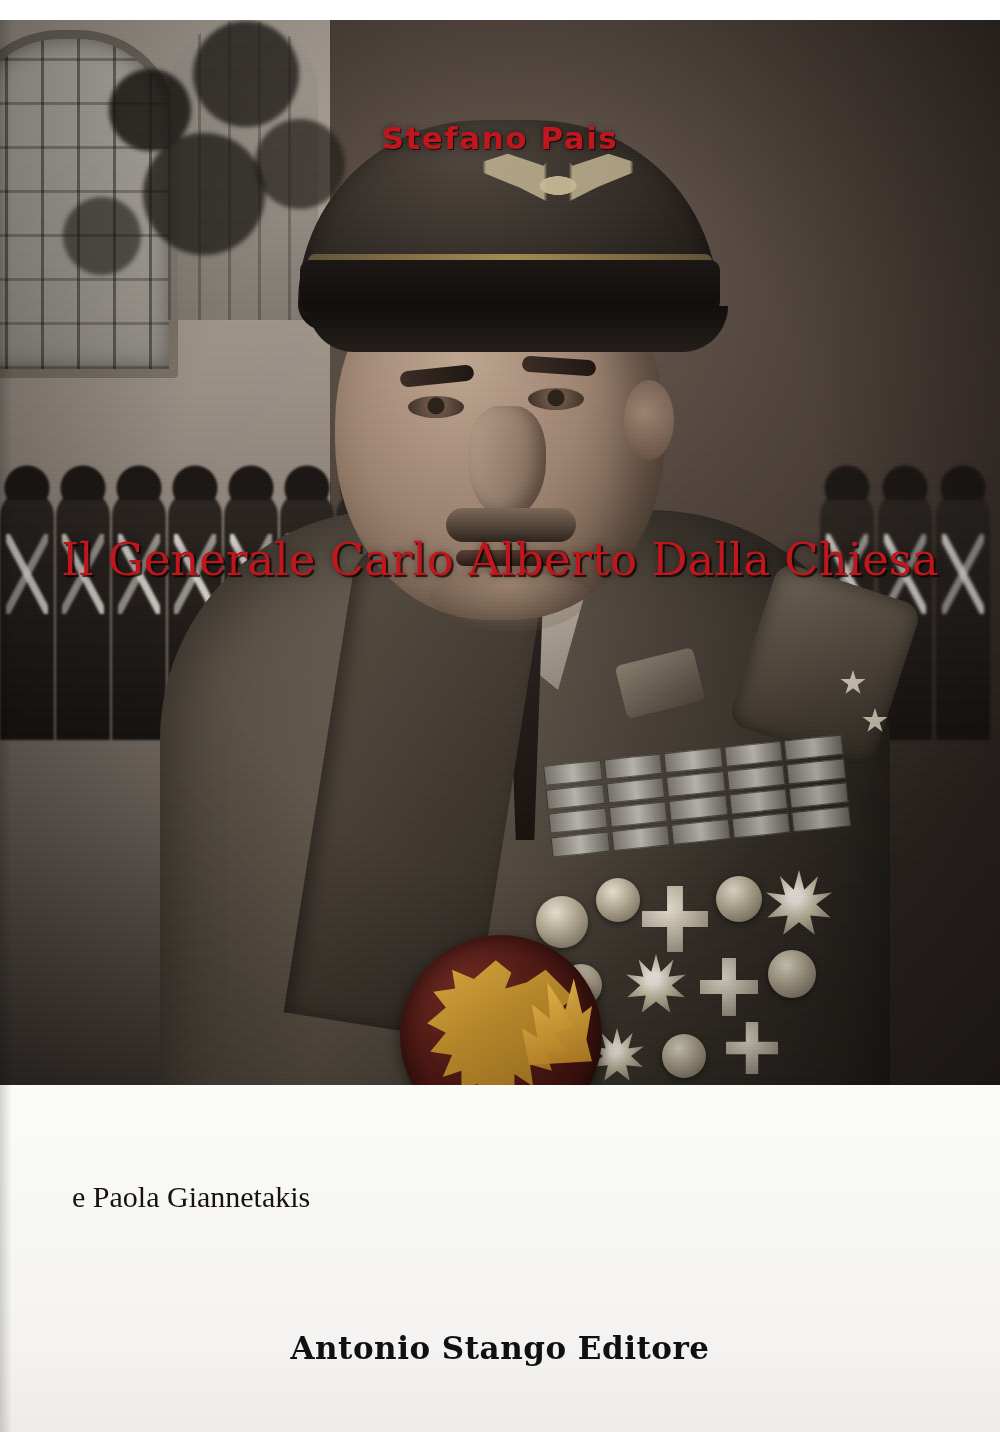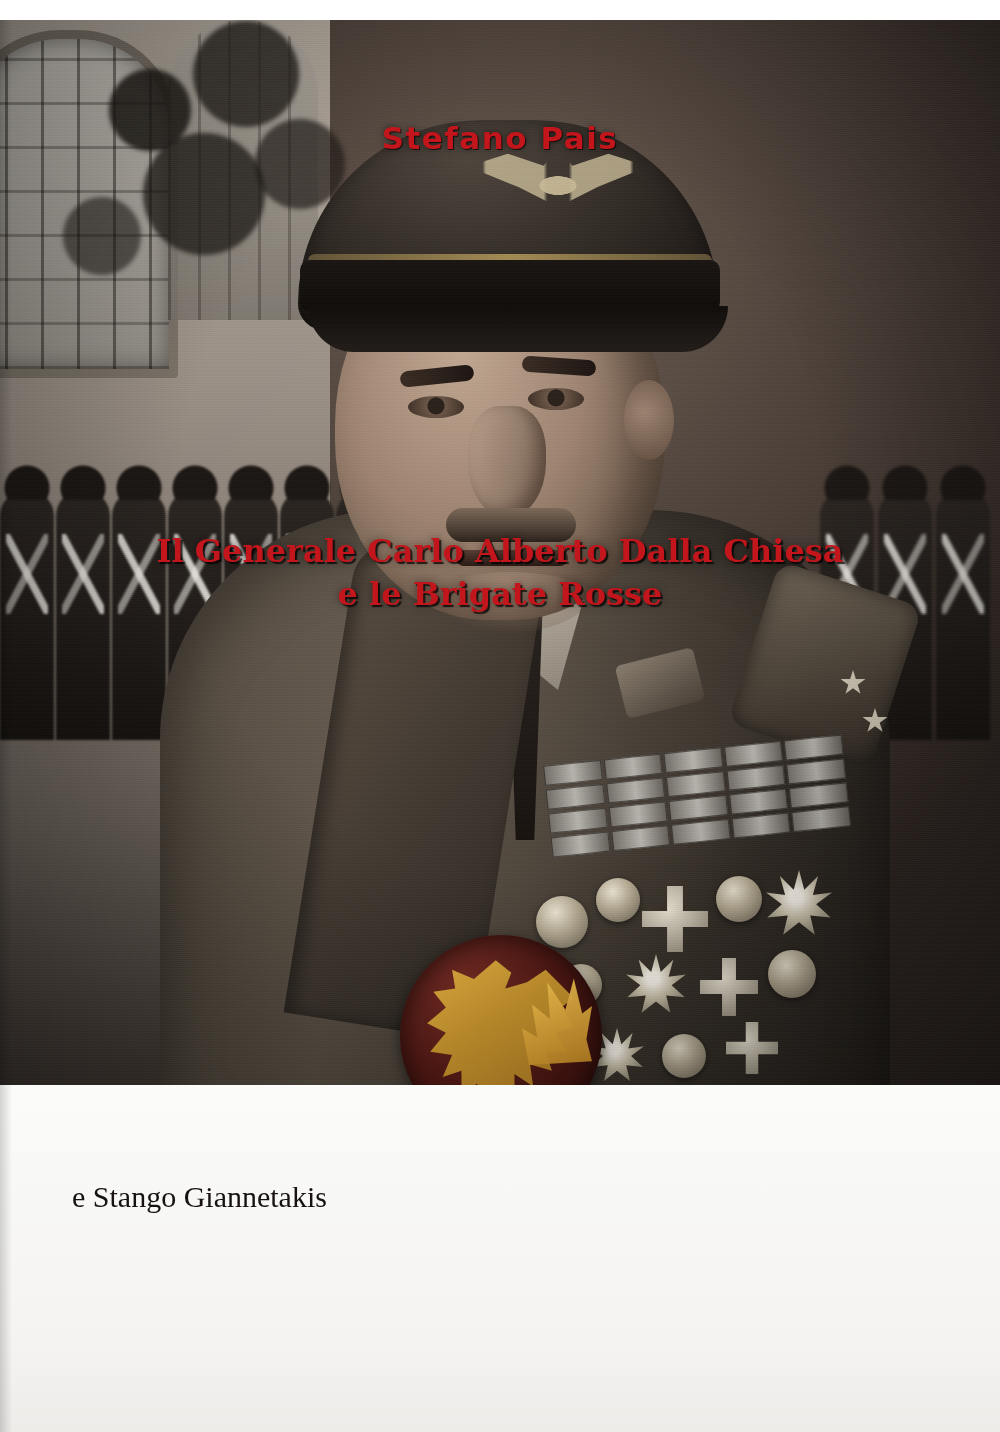--- a/index.html
+++ b/index.html
@@ -361,22 +361,22 @@
     color: #c2161c;
     text-shadow: 1px 1px 0 rgba(0,0,0,.65), 0 0 6px rgba(0,0,0,.5);
   }
   .title {
     position: absolute;
     top: 510px;
     left: 0;
     width: 100%;
     text-align: center;
     font-family: "DejaVu Serif", serif;
-    font-weight: bold;
-    font-size: 32px;
+    font-weight: normal;
+    font-size: 45px;
     line-height: 1.34;
     color: #c2161c;
     text-shadow: 2px 2px 1px rgba(0,0,0,.75), 0 0 8px rgba(0,0,0,.45);
   }
   .title .line2 { display: block; }
   .note {
     position: absolute;
     top: 752px;
     left: 0;
     width: 100%;
@@ -560,30 +560,30 @@
     </div>
 
     <div class="photo-vignette"></div>
     <div class="photo-grain"></div>
   </div>
 
   <div class="author">Stefano Pais</div>
 
   <div class="title">
     <span>Il Generale Carlo Alberto Dalla Chiesa</span>
-    <span class="line2">e le Brigate Rosse</span>
   </div>
 
 
   <div class="emblem">
     <div class="emblem-eagle"></div>
     <div class="emblem-flame"></div>
   </div>
 
   <div class="lower"></div>
 
   <div class="prefazioni">
-    <div>e Stango Giannetakis</div>
+    <div>e Paola Giannetakis</div>
   </div>
 
+  <div class="publisher">Antonio Stango Editore</div>
 
   <div class="edge-shadow"></div>
 </div>
 
 </body></html>

